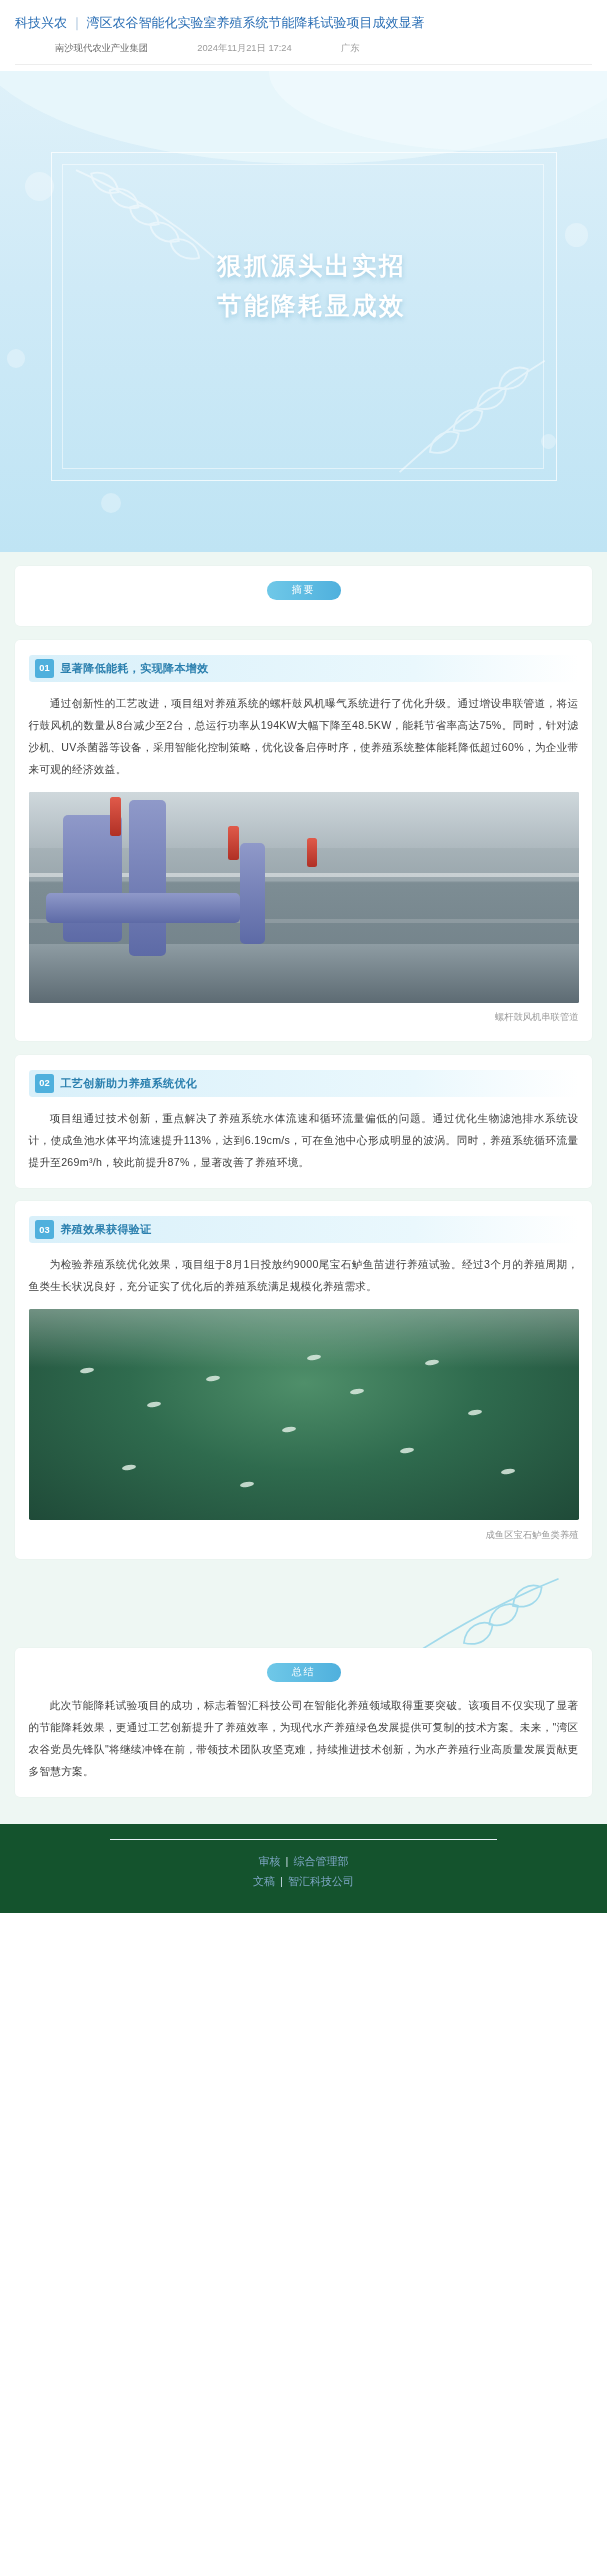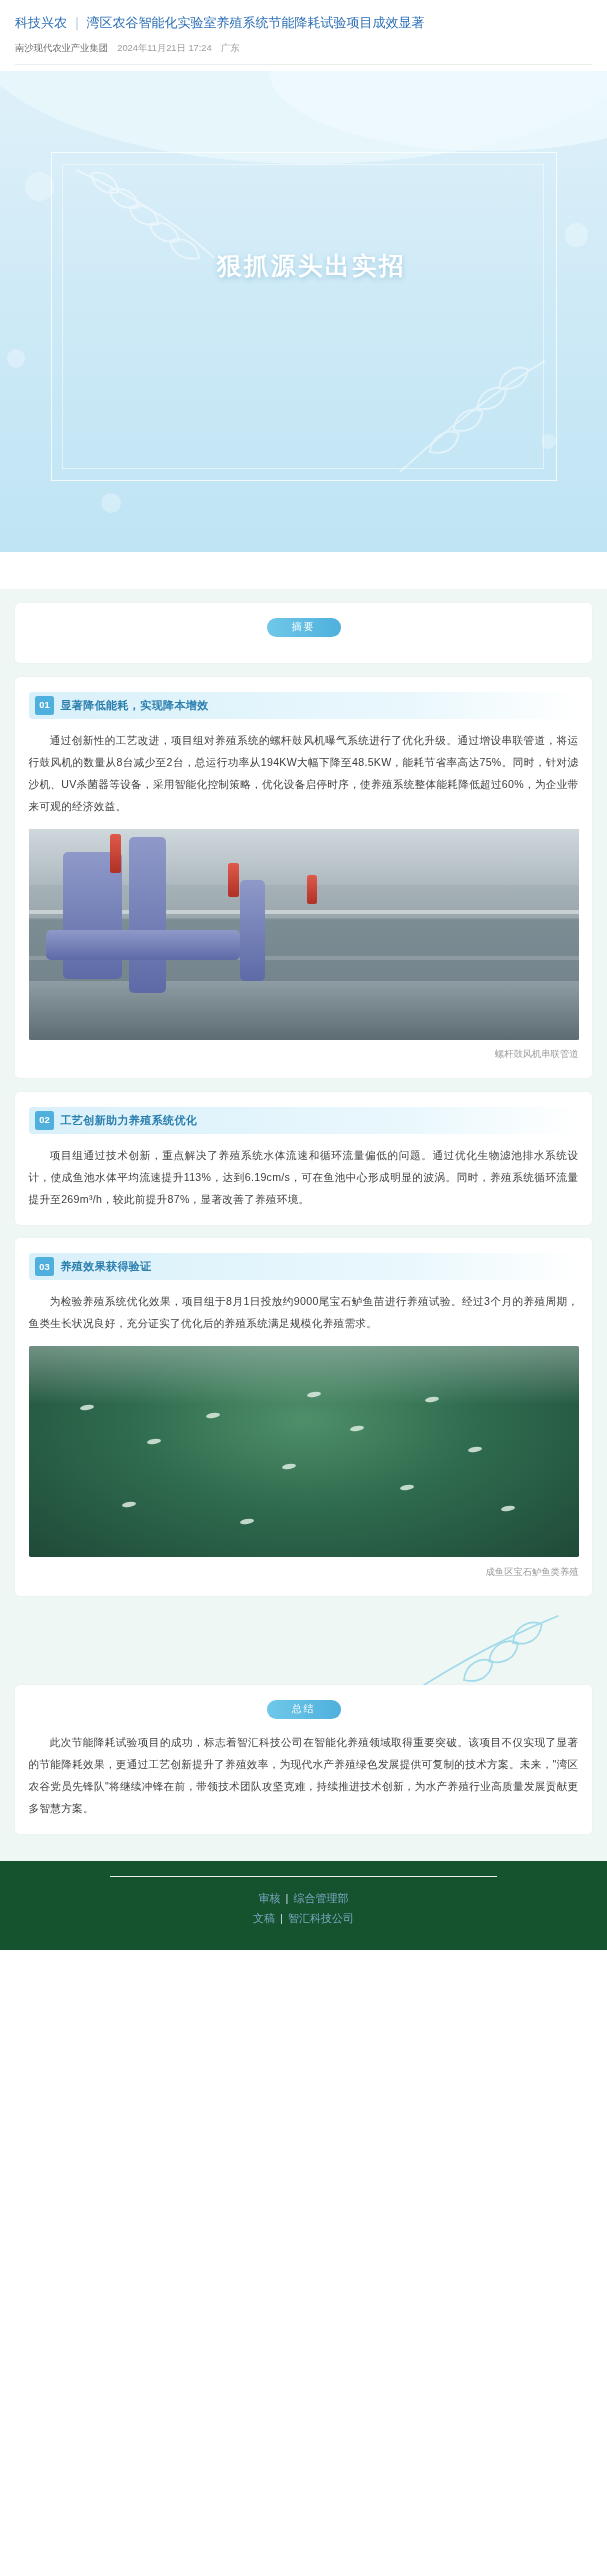--- a/index.html
+++ b/index.html
@@ -20,21 +20,21 @@
     font-weight: 400;
   }
   .head-title .sep { color:#9ab8d6; margin: 0 3.4px; }
   .head-meta {
     margin-top: 7.6px;
     font-size: 9.3px;
     color: #9b9b9b;
     line-height: 15px;
   }
   .head-meta .src { color: #6b6b6b; }
-  .head-meta span { margin-right: 6.7px; }
+  .head-meta span { margin-right: 6.7px; margin-left: 40px; }
   .head-rule { height:0.8px; background:#ededed; margin-top:7.6px; }
 
   
   .hero {
     position: relative;
     width: 607px;
     height: 481px;
     background: linear-gradient(180deg,#dff1f9 0%, #cfeaf7 45%, #bfe4f4 100%);
     overflow: hidden;
   }
@@ -68,21 +68,20 @@
     font-weight: 700;
     letter-spacing: 2.5px;
     text-shadow: 0 1.7px 5px rgba(60,140,180,.35);
   }
   .leaf { position:absolute; opacity:.55; }
 
   
   .body-wrap {
     background: #eef7f3;
     padding: 0 15px 0 15px;
-    margin-top: 37px;
   }
   .card {
     background: #ffffff;
     border-radius: 5px;
     margin: 0 0 13.5px 0;
     padding: 15px 13.5px 15px 13.5px;
     box-shadow: 0 0 0 0.8px rgba(0,0,0,0.015);
   }
   .section-gap { height: 13.5px; }
 
@@ -249,20 +248,21 @@
         <path d="M114 74 C 100 68, 82 76, 80 96 C 98 100, 112 92, 114 74 Z"></path>
         <path d="M86 100 C 72 94, 54 102, 52 122 C 70 126, 84 118, 86 100 Z"></path>
       </g>
     </svg>
 
     <div class="frame"></div>
     <div class="frame-inner"></div>
 
     <div class="hero-title">
       <div>狠抓源头出实招</div>
+      <div>节能降耗显成效</div>
     </div>
   </div>
 
   <div class="body-wrap">
     <div class="section-gap"></div>
 
     <div class="card">
       <div class="pill">摘要</div>
     </div>
 

